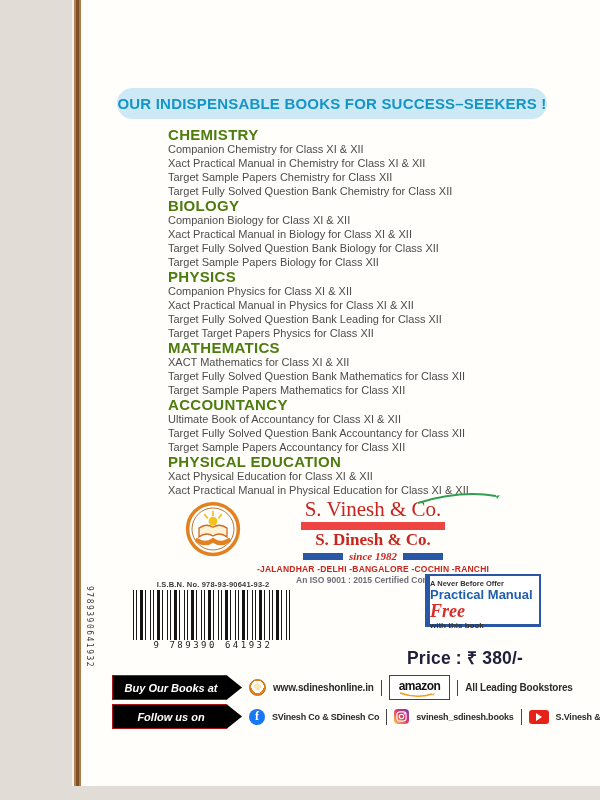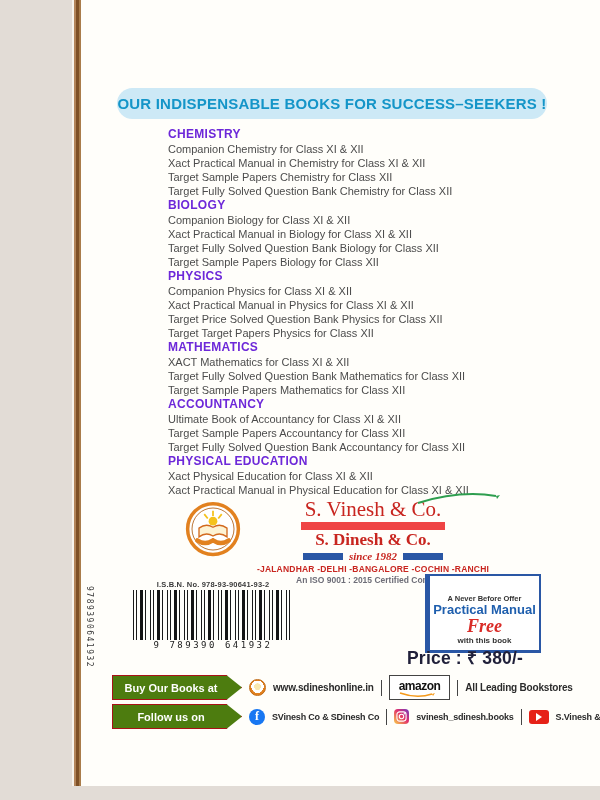--- a/index.html
+++ b/index.html
@@ -23,21 +23,21 @@
   .banner {
     position:absolute; left:36px; top:88px; width:430px; height:31px;
     background:#cde9f6; border-radius:17px;
     display:flex; align-items:center; justify-content:center;
     color:#1495c8; font-weight:bold; font-size:15px; letter-spacing:0.2px;
     white-space:nowrap;
   }
 
   
   .booklist { position:absolute; left:87px; top:127px; }
-  .bsec-title { font-size:12px; font-weight:bold; color:#6d28d9; line-height:15px; letter-spacing:0.3px; }
+  .bsec-title { font-size:15px; font-weight:bold; color:#4d7c0f; line-height:15px; letter-spacing:0.3px; }
   .bitem { font-size:11px; color:#4c4c4c; line-height:14px; white-space:nowrap; }
 
   
   .publisher {
     position:absolute; left:0; right:0; top:498px;
     display:flex; justify-content:center; align-items:flex-start; gap:9px;
   }
   .pub-text { width:246px; text-align:center; position:relative; }
   .swoosh { position:absolute; right:-6px; top:-8px; }
   .pub-name1 {
@@ -68,41 +68,41 @@
     background:repeating-linear-gradient(90deg,
       #1a1a1a 0 1.5px, transparent 1.5px 3px,
       #1a1a1a 3px 4px, transparent 4px 7px,
       #141414 7px 10px, transparent 10px 12px,
       #1a1a1a 12px 13px, transparent 13px 17px);
   }
   .isbn-digits { font-family:"DejaVu Sans Mono", monospace; font-size:9px; letter-spacing:2.5px; color:#222; }
 
   
   .offer {
-    position:absolute; left:344px; top:574px; width:116px; height:79px;
+    position:absolute; left:344px; top:574px; width:116px; height:53px;
     background:#fff; border:2px solid #2a57a5; border-left-width:5px; border-bottom-width:3px;
-    text-align:center; padding-top:18px;
+    text-align:left; padding-top:3px;
   }
   .offer-l1 { font-size:7.5px; font-weight:bold; color:#333; }
   .offer-l2 { font-size:13px; font-weight:bold; color:#1f5fae; line-height:14px; }
   .offer-l3 { font-family:"Liberation Serif", serif; font-style:italic; font-weight:bold; color:#d92b27; font-size:18px; line-height:19px; }
   .offer-l4 { font-size:8px; font-weight:bold; color:#333; }
   .price {
     position:absolute; left:326px; top:645px; width:150px;
     font-size:17.5px; font-weight:bold; color:#20203a; letter-spacing:0.2px;
   }
 
   
   .footrow { position:absolute; left:31px; display:flex; align-items:center; gap:7px; }
   .footrow.r1 { top:675px; }
   .footrow.r2 { top:704px; }
   .ribbon {
-    width:130px; height:25px; background:#4d7c0f;
+    width:130px; height:25px; background:#000000;
     clip-path:polygon(0 0, 88% 0, 100% 50%, 88% 100%, 0 100%);
-    color:#fff; font-weight:bold; font-size:11px;
+    color:#fff; font-weight:bold; font-style:italic; font-size:11px;
     display:flex; align-items:center; justify-content:center; padding-right:12px;
     box-shadow:inset 0 0 0 1px #a91217;
   }
   .ftext { font-size:9px; font-weight:bold; color:#2b2b2b; letter-spacing:-0.2px; white-space:nowrap; }
   .vdiv { width:1px; height:16px; background:#444; }
   .minilogo {
     width:17px; height:17px; border-radius:50%;
     background:radial-gradient(circle at 50% 45%, #f8e9b0 0 30%, #fff 31% 55%, #e2811f 56% 100%);
     border:1px solid #c06a14;
   }
@@ -150,34 +150,34 @@
       <div class="bsec-title">BIOLOGY</div>
       <div class="bitem">Companion Biology for Class XI &amp; XII</div>
       <div class="bitem">Xact Practical Manual in Biology for Class XI &amp; XII</div>
       <div class="bitem">Target Fully Solved Question Bank Biology for Class XII</div>
       <div class="bitem">Target Sample Papers Biology for Class XII</div>
     </div>
     <div class="bsec">
       <div class="bsec-title">PHYSICS</div>
       <div class="bitem">Companion Physics for Class XI &amp; XII</div>
       <div class="bitem">Xact Practical Manual in Physics for Class XI &amp; XII</div>
-      <div class="bitem">Target Price Solved Question Bank Physics for Class XII</div>
+      <div class="bitem">Target Fully Solved Question Bank Leading for Class XII</div>
       <div class="bitem">Target Target Papers Physics for Class XII</div>
     </div>
     <div class="bsec">
       <div class="bsec-title">MATHEMATICS</div>
       <div class="bitem">XACT Mathematics for Class XI &amp; XII</div>
       <div class="bitem">Target Fully Solved Question Bank Mathematics for Class XII</div>
       <div class="bitem">Target Sample Papers Mathematics for Class XII</div>
     </div>
     <div class="bsec">
       <div class="bsec-title">ACCOUNTANCY</div>
       <div class="bitem">Ultimate Book of Accountancy for Class XI &amp; XII</div>
+      <div class="bitem">Target Fully Solved Question Bank Accountancy for Class XII</div>
       <div class="bitem">Target Sample Papers Accountancy for Class XII</div>
-      <div class="bitem">Target Fully Solved Question Bank Accountancy for Class XII</div>
     </div>
     <div class="bsec">
       <div class="bsec-title">PHYSICAL EDUCATION</div>
       <div class="bitem">Xact Physical Education for Class XI &amp; XII</div>
       <div class="bitem">Xact Practical Manual in Physical Education for Class XI &amp; XII</div>
     </div>
   </div>
 
   <div class="publisher">
     <svg width="56" height="62" viewBox="0 0 64 70">

